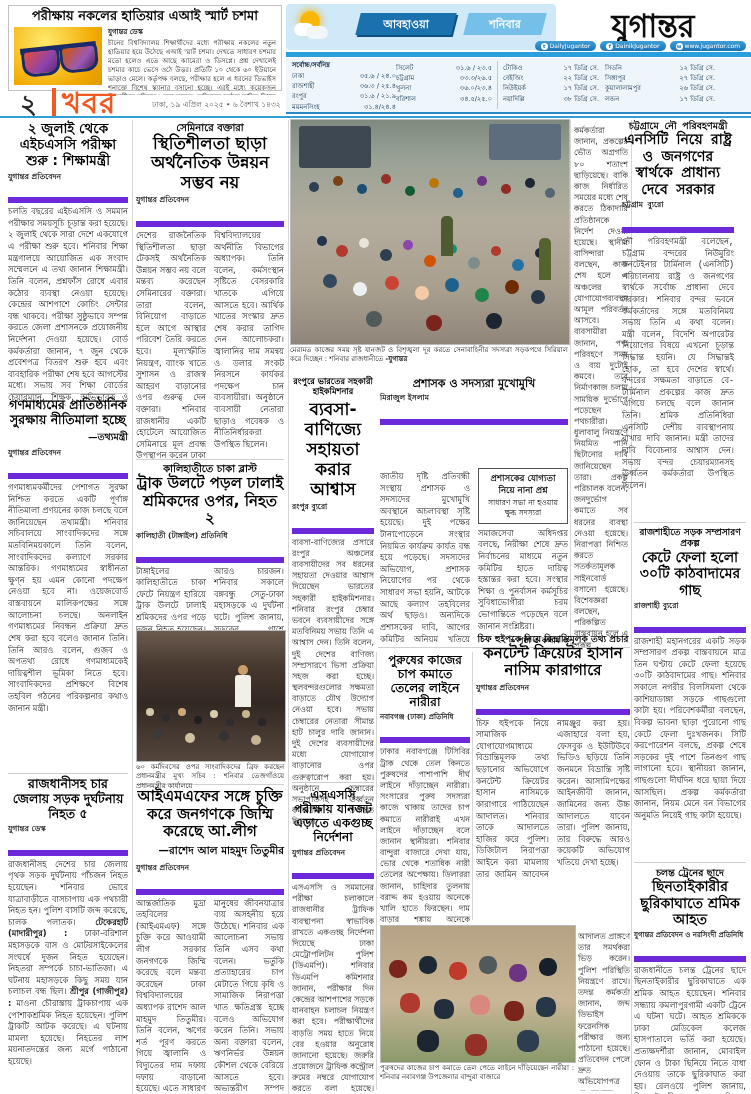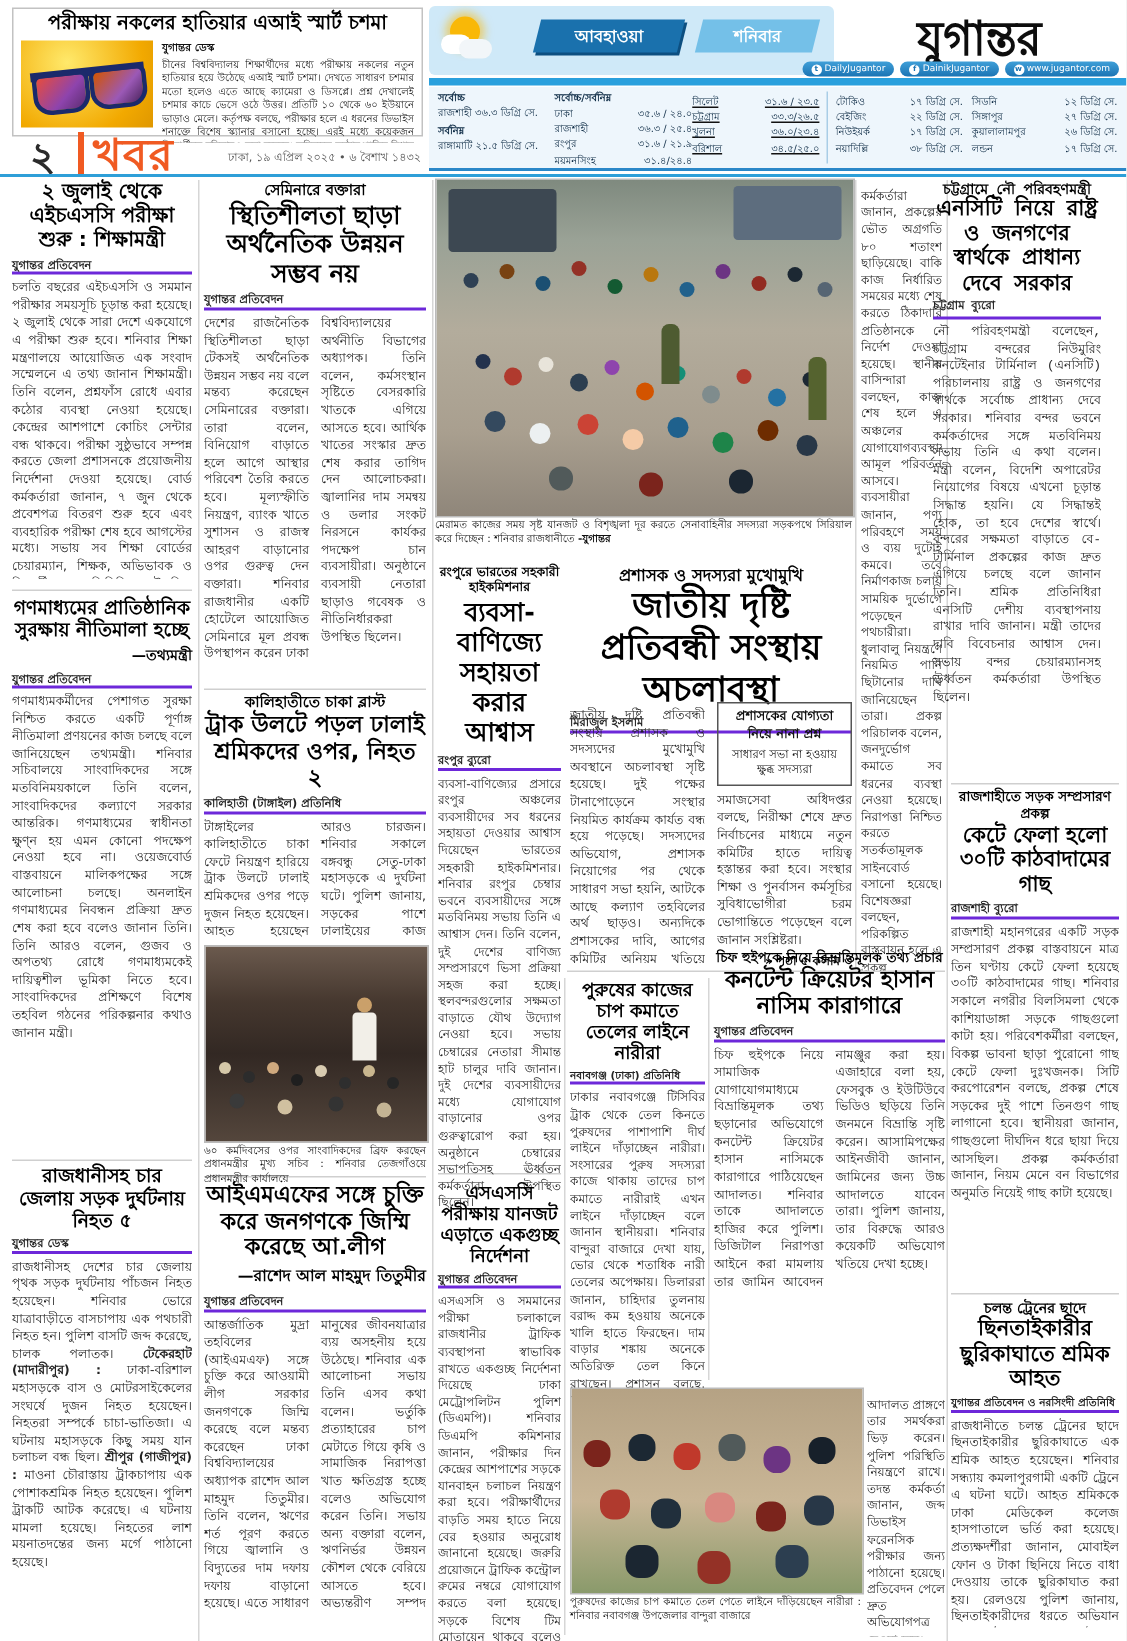--- a/index.html
+++ b/index.html
@@ -1,20 +1,20 @@
 <!DOCTYPE html>
 <html lang="bn"><head>
 <meta charset="utf-8">
 <style>
   html,body{margin:0;padding:0;background:#e9e9e9;font-family:"DejaVu Sans",sans-serif;}
   .page{position:relative;width:751px;height:1094px;margin:0 auto;background:#ffffff;overflow:hidden;color:#111;}
   .abs{position:absolute;}
   .hl{font-weight:bold;text-align:center;line-height:1.18;color:#000;}
   .kick{font-weight:bold;text-align:center;color:#000;line-height:1.2;}
-  .by{font-size:7.6px;font-weight:bold;color:#222;border-bottom:2px solid #6d28d9;padding-bottom:0;margin-top:3px;line-height:1.25;}
+  .by{font-size:7.6px;font-weight:bold;color:#222;border-bottom:6px solid #6d28d9;padding-bottom:16px;margin-top:3px;line-height:1.25;}
   .bd{font-size:8.3px;line-height:1.4;text-align:justify;color:#222;overflow:hidden;margin-top:3px;}
   .c2{column-count:2;column-gap:8px;}
   .runin{font-weight:bold;}
   .attr{font-weight:bold;text-align:right;font-size:9.5px;color:#000;margin-top:2px;}
   .vl{position:absolute;width:1px;background:#d6d6d6;}
   .hr{position:absolute;height:1px;background:#cfcfcf;}
   .cap{font-size:6.9px;line-height:1.35;text-align:justify;color:#111;}
   .photo{position:absolute;overflow:hidden;border:1px solid #bbb;}
   .dots{position:absolute;width:6px;height:6px;border-radius:50%;top:0;left:0;background:transparent;}
   .wlabel{font-weight:bold;}
@@ -72,46 +72,40 @@
         <span>DainikJugantor</span>
       </div>
     <div class="pill">
         <span class="dot">w</span>
         <span>www.jugantor.com</span>
       </div>
   </div>
   <div class="abs" style="left:286px;top:52px;width:465px;height:5px;background:#29a0dd;"></div>
 
   <div class="abs" style="left:286px;top:58px;width:465px;height:56px;background:#eef6fc;border-bottom:2px solid #2a87c8;display:flex;padding:3px 6px;box-sizing:border-box;">
-    <div style="width:88px;" class="wsm">
-      <div class="wlabel">সর্বোচ্চ</div>
-      <div>রাজশাহী ৩৬.৩ ডিগ্রি সে.</div>
-      <div class="wlabel" style="margin-top:2px;">সর্বনিম্ন</div>
-      <div>রাঙ্গামাটি ২১.৫ ডিগ্রি সে.</div>
-    </div>
     <div style="width:104px;">
       <div class="wsm wlabel">সর্বোচ্চ/সর্বনিম্ন</div>
       <div class="wrow">
           <span>ঢাকা</span>
           <span>৩৫.৬ / ২৪.০</span>
         </div>
       <div class="wrow">
           <span>রাজশাহী</span>
           <span>৩৬.৩ / ২৫.৪</span>
         </div>
       <div class="wrow">
           <span>রংপুর</span>
           <span>৩১.৬ / ২১.৯</span>
         </div>
       <div class="wrow">
           <span>ময়মনসিংহ</span>
           <span>৩১.৪/২৪.৪</span>
         </div>
     </div>
-    <div style="width:96px;padding-top:2px;text-decoration:underline;">
+    <div style="width:96px;padding-top:2px;">
       <div class="wrow">
           <span>সিলেট</span>
           <span>৩১.৬ / ২৩.৫</span>
         </div>
       <div class="wrow">
           <span>চট্টগ্রাম</span>
           <span>৩৩.৩/২৬.৫</span>
         </div>
       <div class="wrow">
           <span>খুলনা</span>
@@ -242,21 +236,20 @@
 
   <div class="abs" style="left:292px;top:377px;width:82px;">
     <div class="kick" style="font-size:8.3px;">রংপুরে ভারতের সহকারী হাইকমিশনার</div>
     <div class="hl" style="font-size:17px;margin-top:2px;">ব্যবসা-বাণিজ্যে সহায়তা করার আশ্বাস</div>
     <div class="by">রংপুর ব্যুরো</div>
     <div class="bd" style="height:312px;font-size:8px;">ব্যবসা-বাণিজ্যের প্রসারে রংপুর অঞ্চলের ব্যবসায়ীদের সব ধরনের সহায়তা দেওয়ার আশ্বাস দিয়েছেন ভারতের সহকারী হাইকমিশনার। শনিবার রংপুর চেম্বার ভবনে ব্যবসায়ীদের সঙ্গে মতবিনিময় সভায় তিনি এ আশ্বাস দেন। তিনি বলেন, দুই দেশের বাণিজ্য সম্প্রসারণে ভিসা প্রক্রিয়া সহজ করা হচ্ছে। স্থলবন্দরগুলোর সক্ষমতা বাড়াতে যৌথ উদ্যোগ নেওয়া হবে। সভায় চেম্বারের নেতারা সীমান্ত হাট চালুর দাবি জানান। দুই দেশের ব্যবসায়ীদের মধ্যে যোগাযোগ বাড়ানোর ওপর গুরুত্বারোপ করা হয়। অনুষ্ঠানে চেম্বারের সভাপতিসহ ঊর্ধ্বতন কর্মকর্তারা উপস্থিত ছিলেন।</div>
   </div>
 
   <div class="abs" style="left:380px;top:377px;width:188px;">
     <div class="kick" style="font-size:11px;">প্রশাসক ও সদস্যরা মুখোমুখি</div>
-    <div class="hl" style="font-size:23px;line-height:1.22;">জাতীয় দৃষ্টি প্রতিবন্ধী সংস্থায় অচলাবস্থা</div>
     <div class="by">মিরাজুল ইসলাম</div>
   </div>
   <div class="abs bd" style="left:380px;top:468px;width:90px;height:176px;">জাতীয় দৃষ্টি প্রতিবন্ধী সংস্থায় প্রশাসক ও সদস্যদের মুখোমুখি অবস্থানে অচলাবস্থা সৃষ্টি হয়েছে। দুই পক্ষের টানাপোড়েনে সংস্থার নিয়মিত কার্যক্রম কার্যত বন্ধ হয়ে পড়েছে। সদস্যদের অভিযোগ, প্রশাসক নিয়োগের পর থেকে সাধারণ সভা হয়নি, আটকে আছে কল্যাণ তহবিলের অর্থ ছাড়ও। অন্যদিকে প্রশাসকের দাবি, আগের কমিটির অনিয়ম খতিয়ে দেখতে সময় লাগছে।</div>
   <div class="abs" style="left:478px;top:468px;width:90px;height:176px;overflow:hidden;">
     <div class="qbox">
       <div>প্রশাসকের যোগ্যতা নিয়ে নানা প্রশ্ন</div>
       <div style="font-size:7.6px;font-weight:normal;margin-top:2px;">সাধারণ সভা না হওয়ায় ক্ষুব্ধ সদস্যরা</div>
     </div>
     <div class="bd" style="margin-top:0;">সমাজসেবা অধিদপ্তর বলছে, নিরীক্ষা শেষে দ্রুত নির্বাচনের মাধ্যমে নতুন কমিটির হাতে দায়িত্ব হস্তান্তর করা হবে। সংস্থার শিক্ষা ও পুনর্বাসন কর্মসূচির সুবিধাভোগীরা চরম ভোগান্তিতে পড়েছেন বলে জানান সংশ্লিষ্টরা।</div>
     <div class="jump">» পৃষ্ঠা ৫ কলাম ৩</div>

